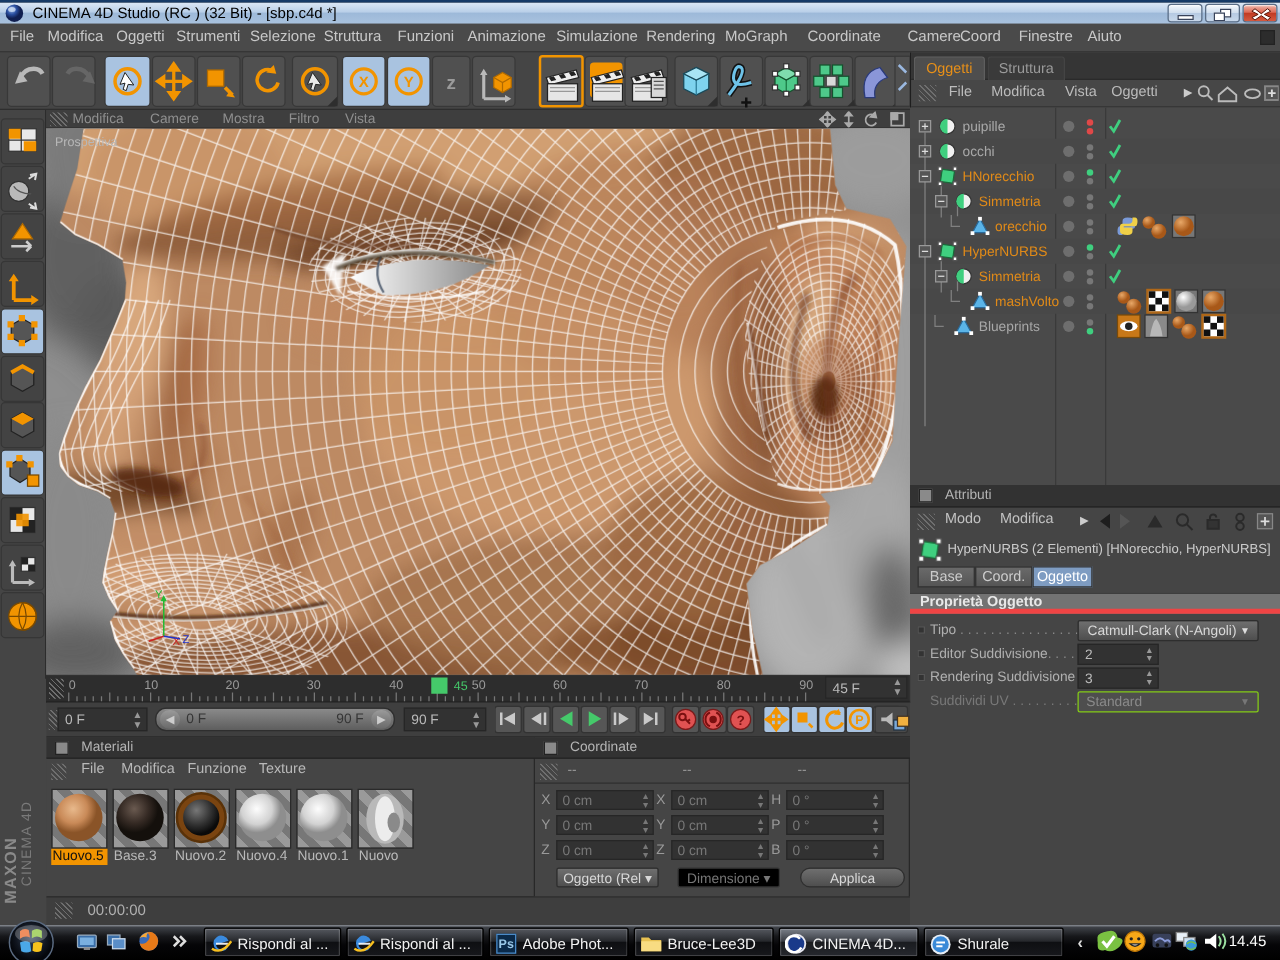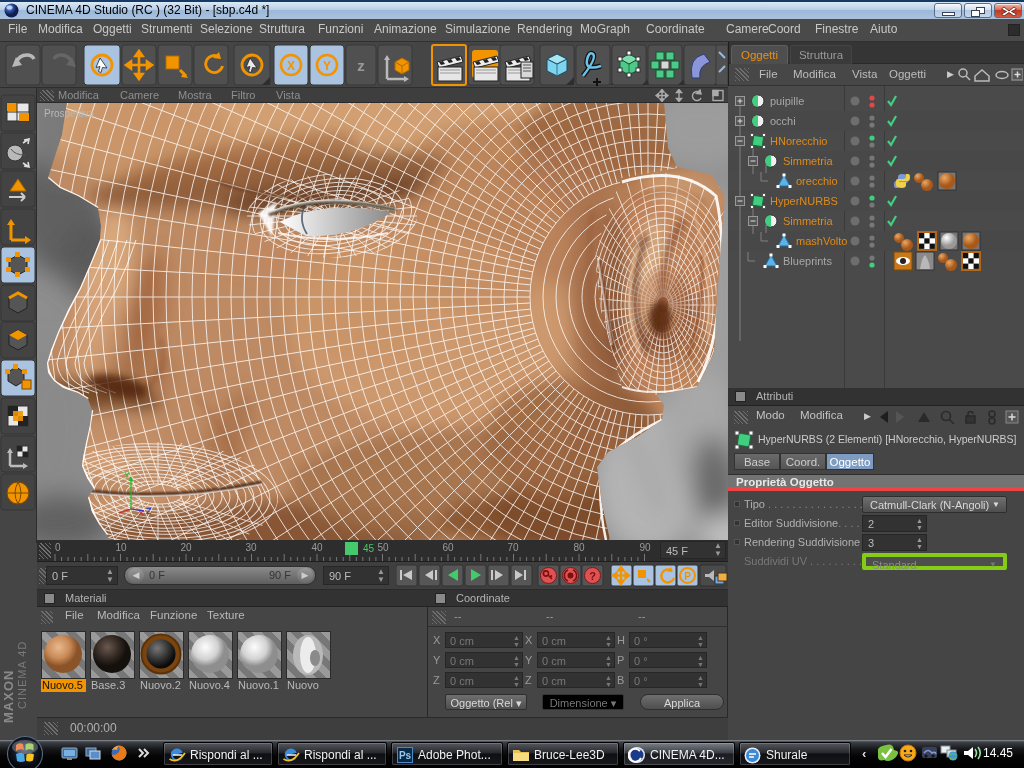--- a/index.html
+++ b/index.html
@@ -1190,21 +1190,21 @@
     <div class="abs" style="left:6px;top:113px;width:6px;height:6px;background:#333;border:1px solid #555;"></div>
     <div class="abs " style="left:16px;top:110px;width:118px;height:14px;color:#b0b0b0;font-size:11px;overflow:hidden;white-space:nowrap;">Tipo<span style="color:#888;">&nbsp;. . . . . . . . . . . . . . . .</span></div>
     <div class="abs btn3" style="left:134px;top:108px;width:145px;height:17px;text-align:left;"><span style="margin-left:7px;line-height:17px;">Catmull-Clark (N-Angoli)</span><span class="abs" style="right:6px;top:3px;color:#ddd;font-size:8px;">▼</span></div>
     <div class="abs" style="left:6px;top:132px;width:6px;height:6px;background:#333;border:1px solid #555;"></div>
     <div class="abs " style="left:16px;top:129px;width:118px;height:14px;color:#b0b0b0;font-size:11px;overflow:hidden;white-space:nowrap;">Editor Suddivisione<span style="color:#888;">. . . .</span></div>
     <div class="abs fld" style="left:134px;top:127px;width:65px;height:17px;"><span style="margin-left:5px;line-height:17px;color:#bbb;">2</span><span class="abs" style="right:3px;top:1px;color:#999;font-size:7px;line-height:7px;">▲<br>▼</span></div>
     <div class="abs" style="left:6px;top:151px;width:6px;height:6px;background:#333;border:1px solid #555;"></div>
     <div class="abs " style="left:16px;top:148px;width:118px;height:14px;color:#b0b0b0;font-size:11px;overflow:hidden;white-space:nowrap;">Rendering Suddivisione<span style="color:#888;"></span></div>
     <div class="abs fld" style="left:134px;top:146px;width:65px;height:17px;"><span style="margin-left:5px;line-height:17px;color:#bbb;">3</span><span class="abs" style="right:3px;top:1px;color:#999;font-size:7px;line-height:7px;">▲<br>▼</span></div>
     <div class="abs " style="left:16px;top:167px;width:118px;height:14px;color:#787878;font-size:11px;overflow:hidden;white-space:nowrap;">Suddividi UV <span>. . . . . . . . .</span></div>
-    <div class="abs " style="left:134px;top:165px;width:145px;height:17px;background:#4e4e4e;border:4px solid #84cc16;border-radius:2px;color:#8a8a8a;font-size:11px;"><span style="margin-left:6px;line-height:17px;">Standard</span><span class="abs" style="right:6px;top:3px;color:#777;font-size:8px;">▼</span></div>
+    <div class="abs " style="left:134px;top:165px;width:145px;height:17px;background:#4e4e4e;border:1px solid #84cc16;border-radius:2px;color:#8a8a8a;font-size:11px;"><span style="margin-left:6px;line-height:17px;">Standard</span><span class="abs" style="right:6px;top:3px;color:#777;font-size:8px;">▼</span></div>
   </div>
 <div class="abs " style="left:0px;top:740px;width:1024px;height:28px;background:linear-gradient(#8a8f96 0,#3d4046 2px,#17181b 9px,#050507 16px,#000 28px);"></div>
 <svg class="abs" style="left:6px;top:735px" width="38" height="38" viewBox="0 0 38 38">
 <defs>
       <radialGradient id="orb" cx="50%" cy="40%">
         <stop offset="0%" stop-color="#3a4a62"></stop>
         <stop offset="70%" stop-color="#10151f"></stop>
         <stop offset="100%" stop-color="#05070c"></stop>
       </radialGradient>
     </defs>

